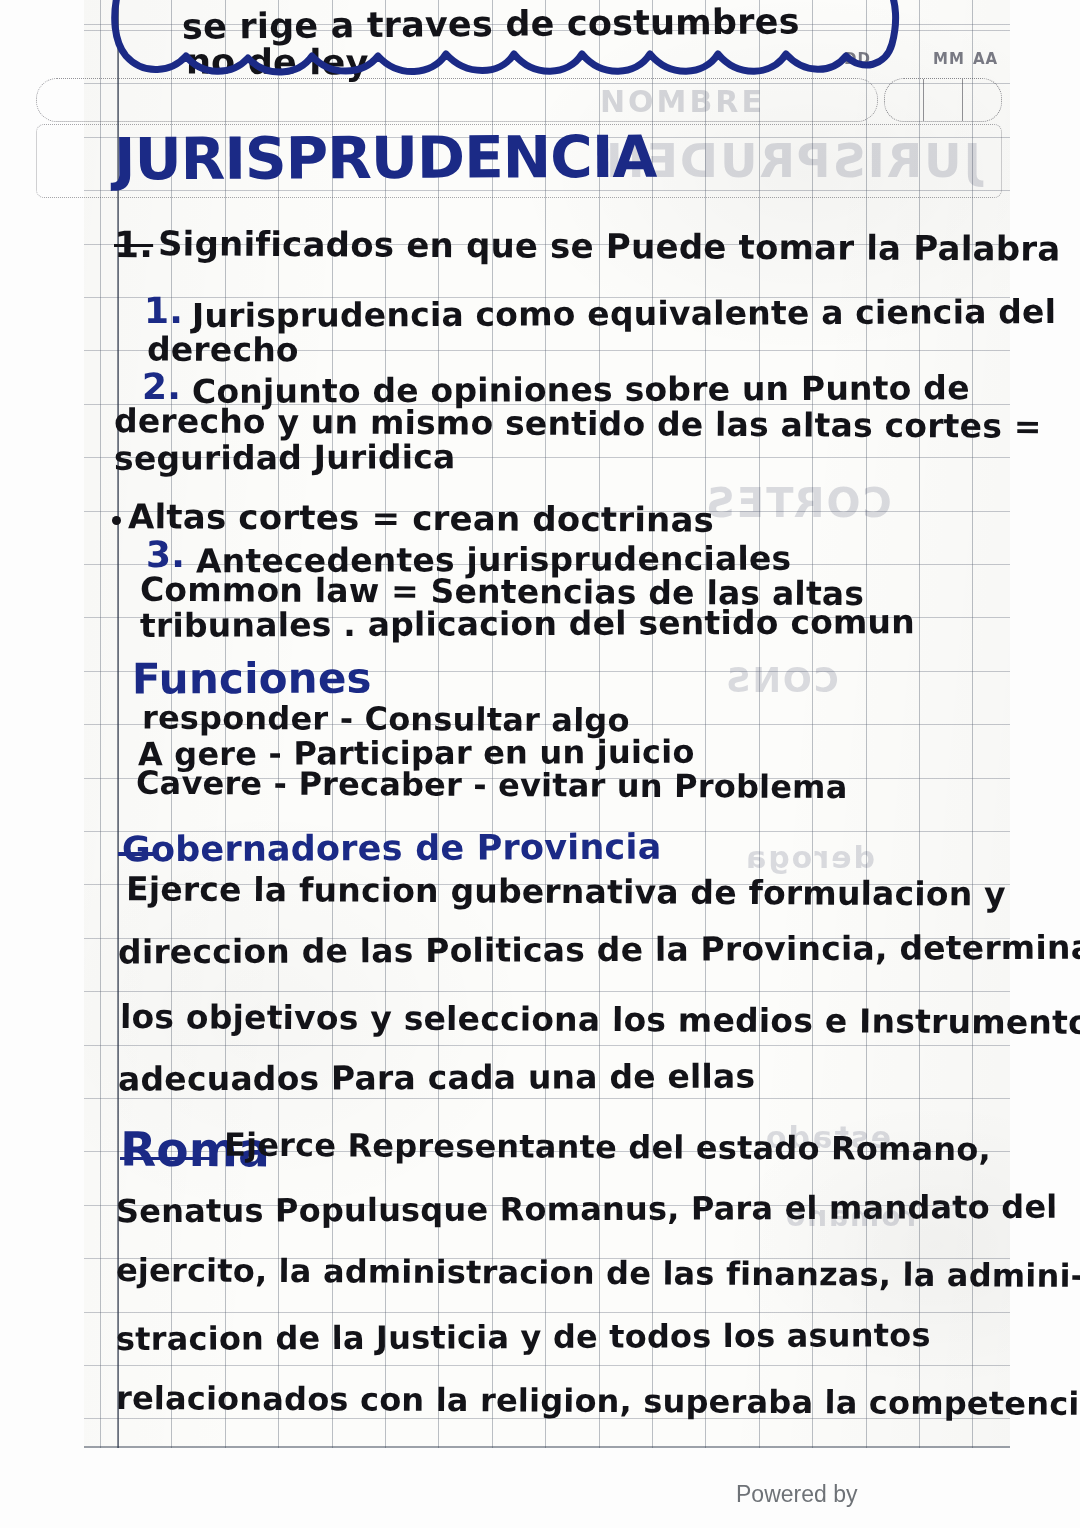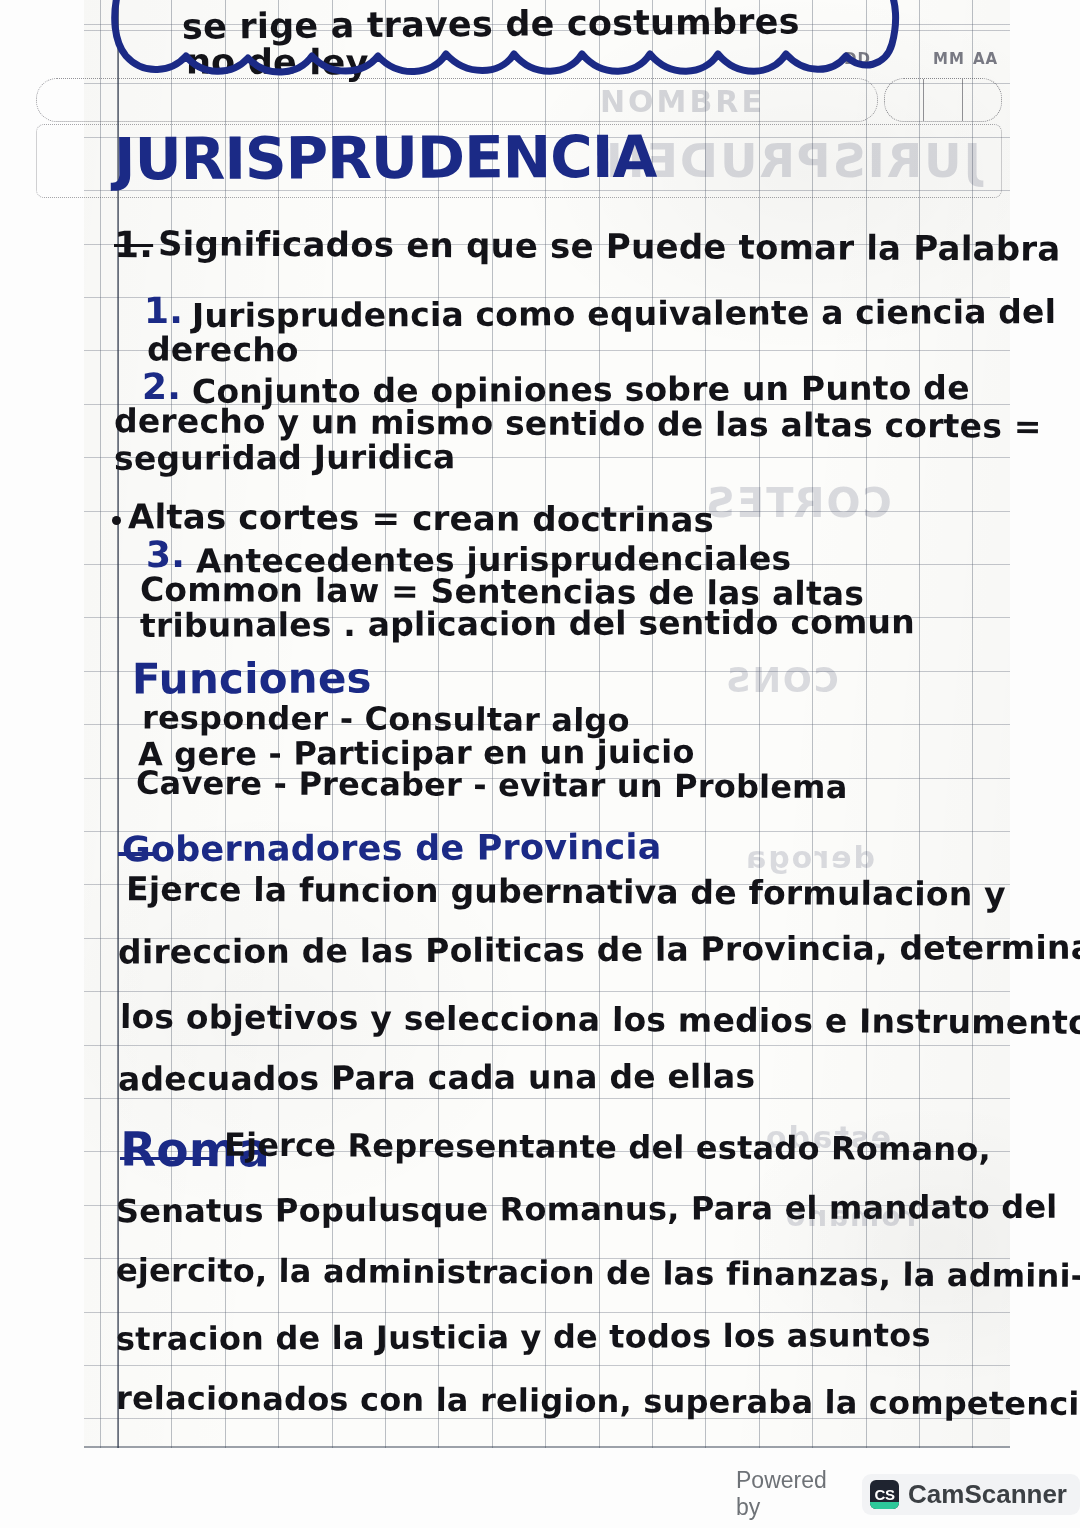--- a/index.html
+++ b/index.html
@@ -221,19 +221,13 @@
   <div class="hw ink-blk j2" style="left:224px;top:1128px;font-size:32px;">Ejerce Representante del estado Romano,</div>
   <div class="hw ink-blk j3" style="left:116px;top:1190px;font-size:32px;">Senatus Populusque Romanus, Para el mandato del</div>
   <div class="hw ink-blk j2" style="left:116px;top:1254px;font-size:32px;">ejercito, la administracion de las finanzas, la admini-</div>
   <div class="hw ink-blk j3" style="left:116px;top:1318px;font-size:32px;">stracion de la Justicia y de todos los asuntos</div>
   <div class="hw ink-blk j2" style="left:116px;top:1382px;font-size:32px;">relacionados con la religion, superaba la competencia</div>
 
 </div>
 
 <div id="wm">
   <div id="wm-text">Powered by</div>
-  <div id="wm-pill">
-    <div id="wm-logo">
-      <span>CS</span>
-    </div>
-    <div id="wm-brand">CamScanner</div>
-  </div>
 </div>
 
 </body></html>

